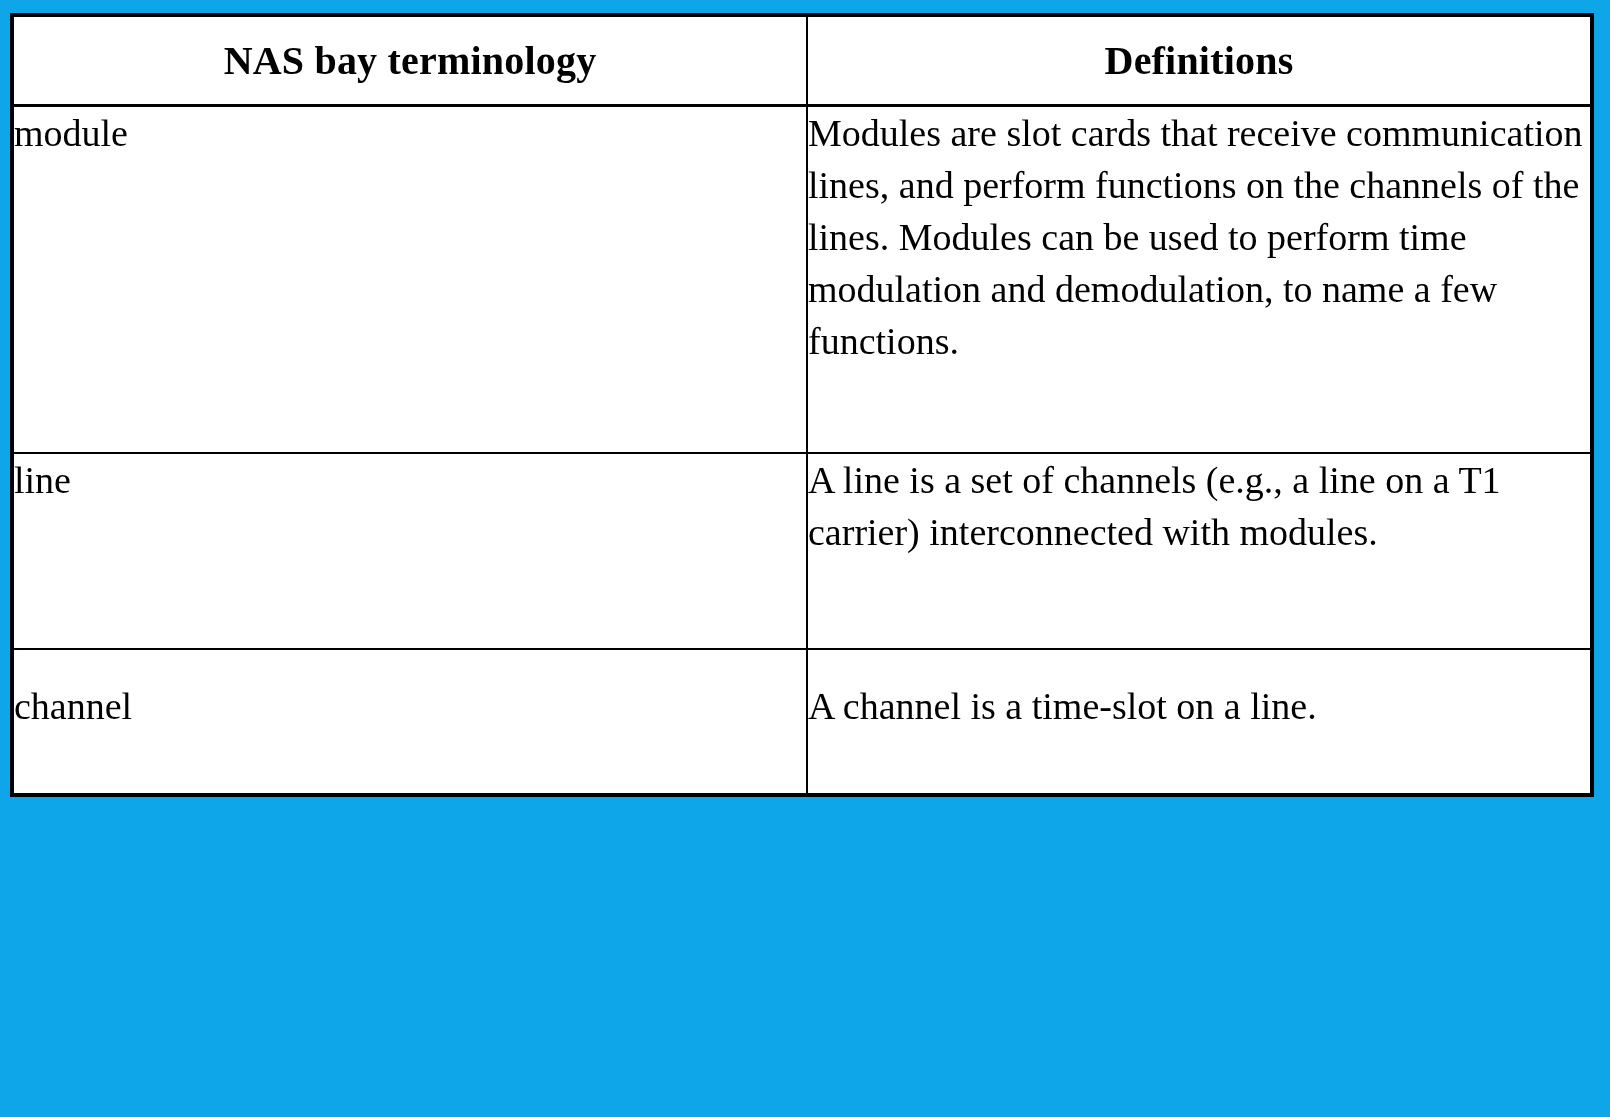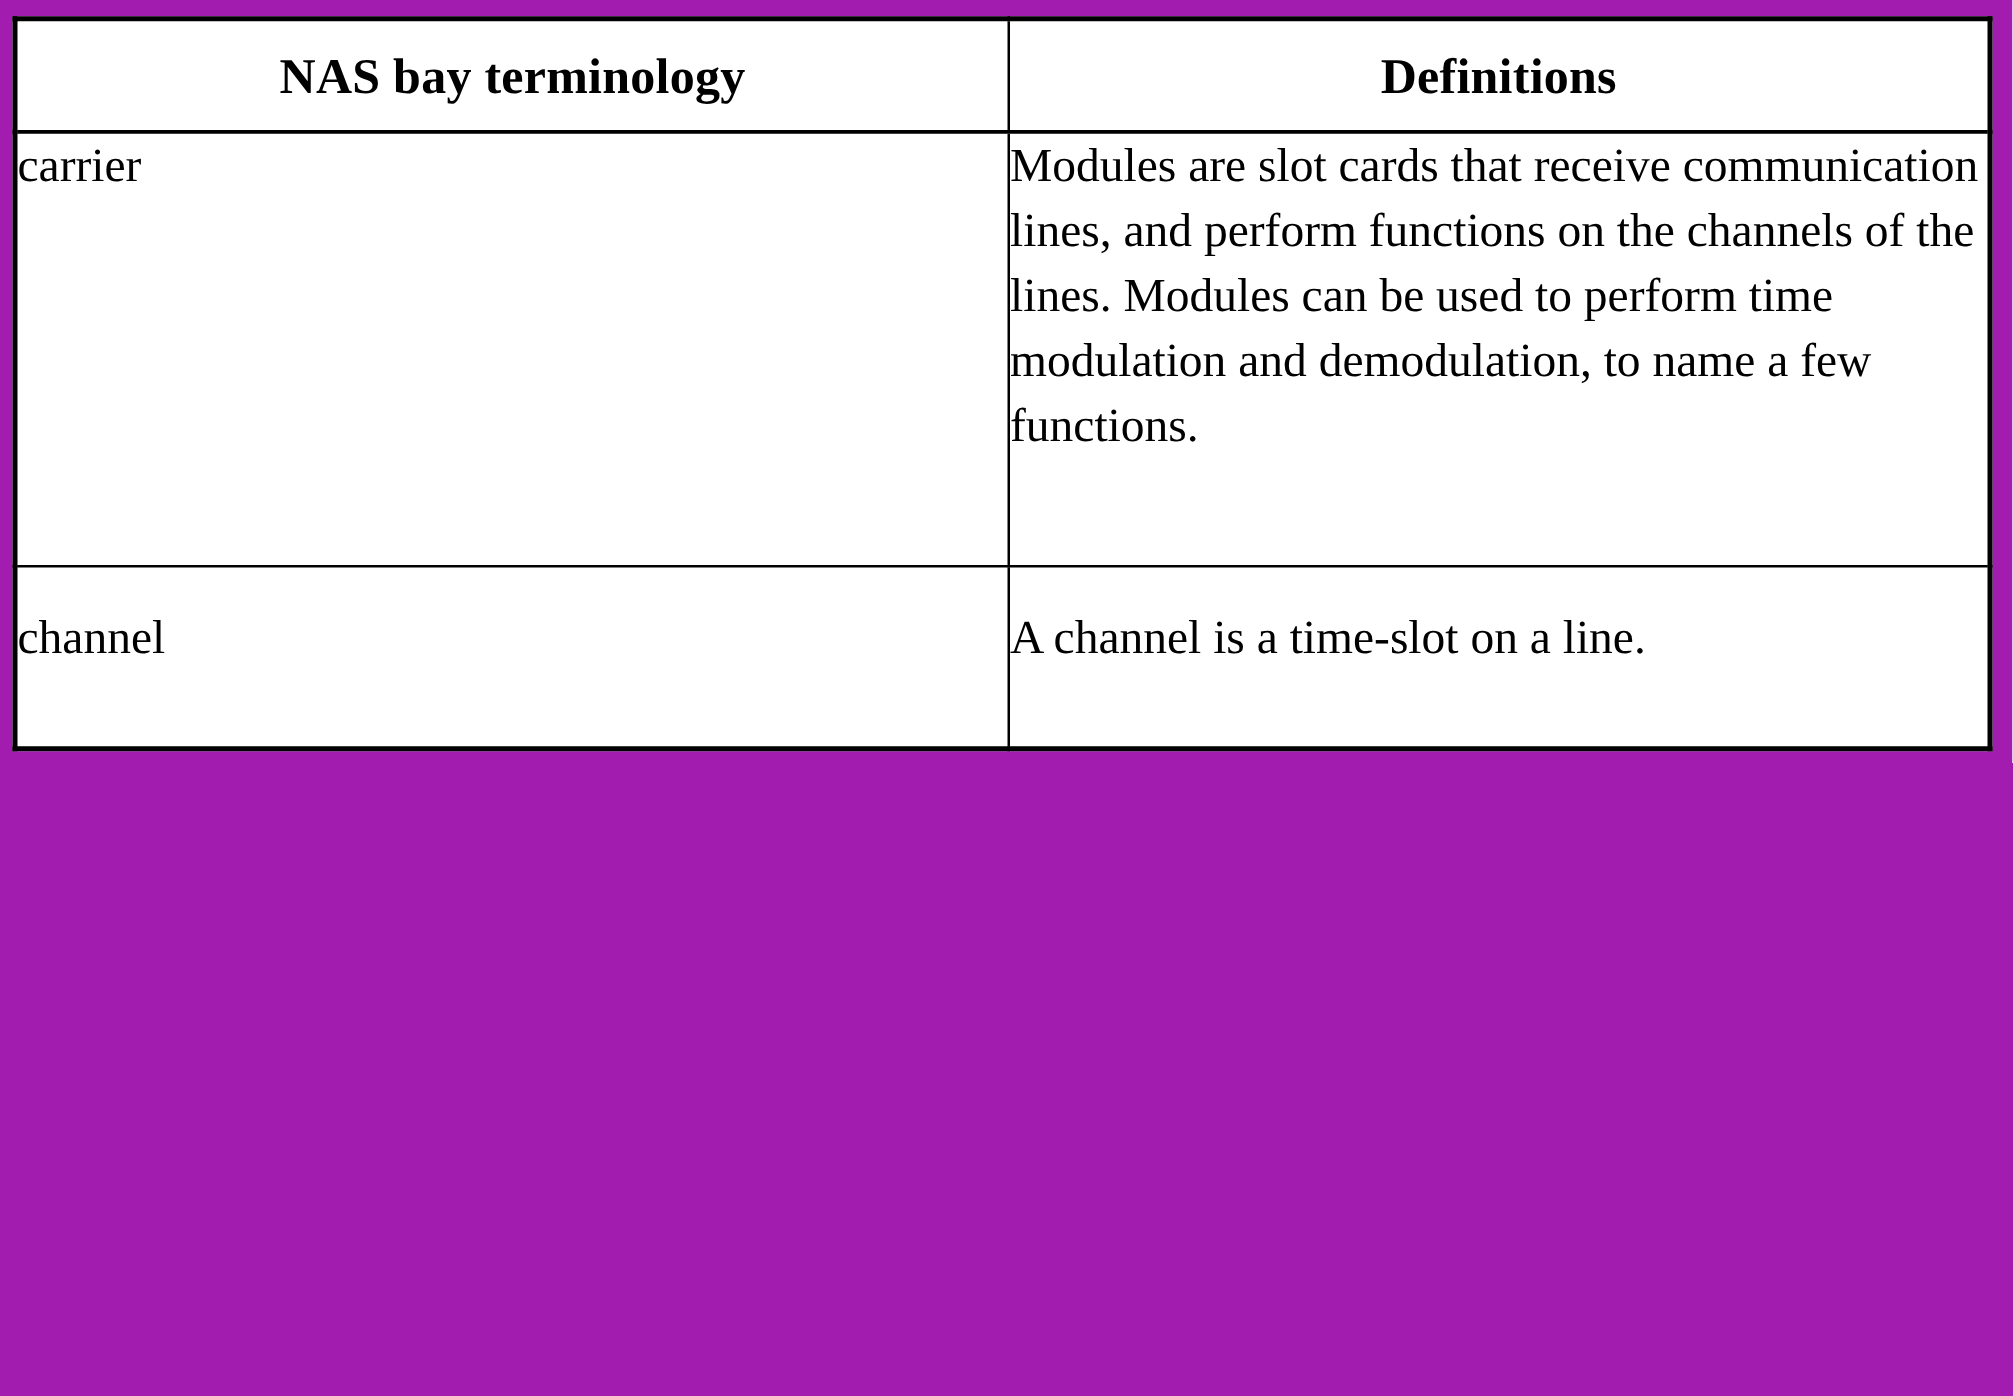--- a/index.html
+++ b/index.html
@@ -12,21 +12,21 @@
     height: 1117px;
     font-family: "Liberation Serif", "DejaVu Serif", serif;
     color: #000000;
     overflow: hidden;
   }
 
   .page {
     position: relative;
     width: 1610px;
     height: 1117px;
-    background: #a21caf;
+    background: #0ea5e9;
   }
 
   
   .term-table {
     position: absolute;
     left: 10px;
     top: 13px;
     width: 1580px;
     border-collapse: collapse;
     table-layout: fixed;
@@ -109,24 +109,28 @@
       <tr data-name="table-header-row">
         <th data-name="column-header-term">NAS bay terminology</th>
         <th data-name="column-header-definition">Definitions</th>
       </tr>
     </thead>
 
     <tbody data-name="table-body">
 
 
       <tr class="r2" data-name="table-row">
-        <td class="term-cell" data-name="term-cell-module">carrier</td>
+        <td class="term-cell" data-name="term-cell-module">module</td>
         <td class="def-cell" data-name="definition-cell-module">Modules are slot cards that receive communication lines, and perform functions on the channels of the lines. Modules can be used to perform time modulation and demodulation, to name a few functions.</td>
       </tr>
 
+      <tr class="r3" data-name="table-row">
+        <td class="term-cell" data-name="term-cell-line">line</td>
+        <td class="def-cell" data-name="definition-cell-line">A line is a set of channels (e.g., a line on a T1 carrier) interconnected with modules.</td>
+      </tr>
 
       <tr class="r4" data-name="table-row">
         <td class="term-cell" data-name="term-cell-channel">channel</td>
         <td class="def-cell" data-name="definition-cell-channel">A channel is a time-slot on a line.</td>
       </tr>
 
     </tbody>
   </table>
 
 </div>

